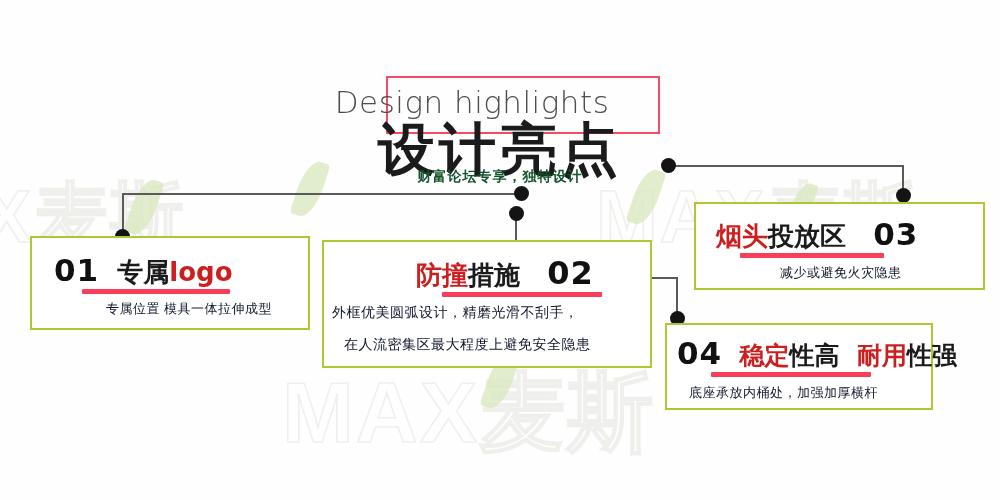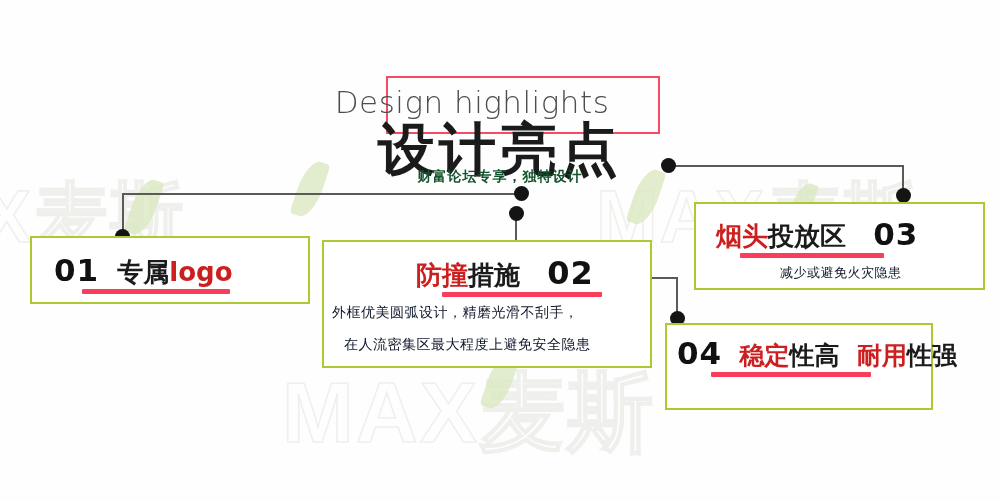--- a/index.html
+++ b/index.html
@@ -153,21 +153,21 @@
   .card-sub {
     position: absolute;
     white-space: nowrap;
     font-size: 13px;
     font-weight: 400;
     color: #0f172a;
     letter-spacing: .5px;
   }
 
   
-  #card-01 { left: 30px;  top: 236px; width: 280px;  height: 68px; }
+  #card-01 { left: 30px;  top: 236px; width: 280px;  height: 94px; }
   #t-01 { left: 22px; top: 14px; font-size: 26px; }
   #t-01 .num { font-size: 31px; letter-spacing: 1px; }
   #b-01 { left: 50px; top: 51px; width: 148px; }
   #s-01 { left: 74px; top: 62px; font-size: 13px; }
 
   
   #card-02 { left: 322px; top: 240px; width: 330px; height: 128px; }
   #t-02 { left: 92px; top: 12px; font-size: 26px; }
   #t-02 .num { font-size: 32px; letter-spacing: 1px; }
   #b-02 { left: 118px; top: 50px; width: 160px; }
@@ -227,20 +227,21 @@
     <div class="hdr-cn">设计亮点</div>
     <div class="hdr-sub">财富论坛专享，独特设计</div>
   </div>
 
   <div class="card" id="card-01">
     <div class="card-title" id="t-01">
       <span class="num">01</span>&nbsp;
       <span>专属</span><span class="hl">logo</span>
     </div>
     <div class="bar" id="b-01"></div>
+    <div class="card-sub" id="s-01">专属位置  模具一体拉伸成型</div>
   </div>
 
   <div class="card" id="card-02">
     <div class="card-title" id="t-02">
       <span class="hl">防撞</span><span>措施</span>&nbsp;&nbsp;
       <span class="num">02</span>
     </div>
     <div class="bar" id="b-02"></div>
     <div class="card-sub" id="s-02b">在人流密集区最大程度上避免安全隐患</div>
     <div class="card-sub" id="s-02a">外框优美圆弧设计，精磨光滑不刮手，</div>
@@ -255,15 +256,16 @@
     <div class="card-sub" id="s-03">减少或避免火灾隐患</div>
   </div>
 
   <div class="card" id="card-04">
     <div class="card-title" id="t-04">
       <span class="num">04</span>&nbsp;
       <span class="hl">稳定</span><span>性高</span>&nbsp;
       <span class="hl">耐用</span><span>性强</span>
     </div>
     <div class="bar" id="b-04"></div>
+    <div class="card-sub" id="s-04">底座承放内桶处，加强加厚横杆</div>
   </div>
 
 </div>
 
 </body></html>

